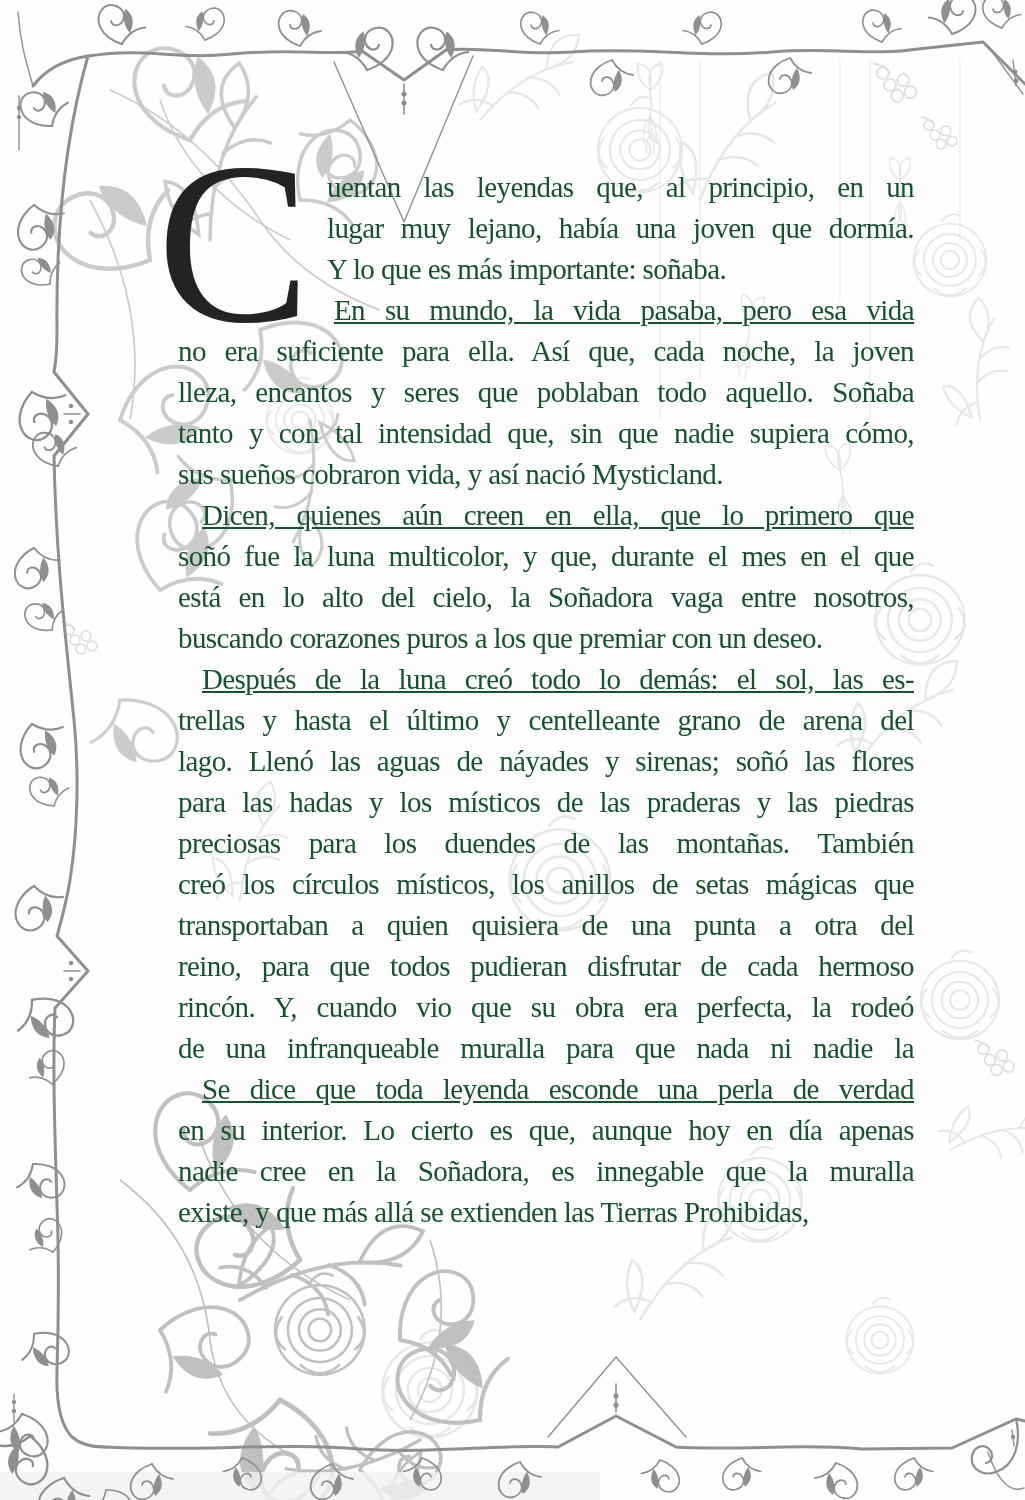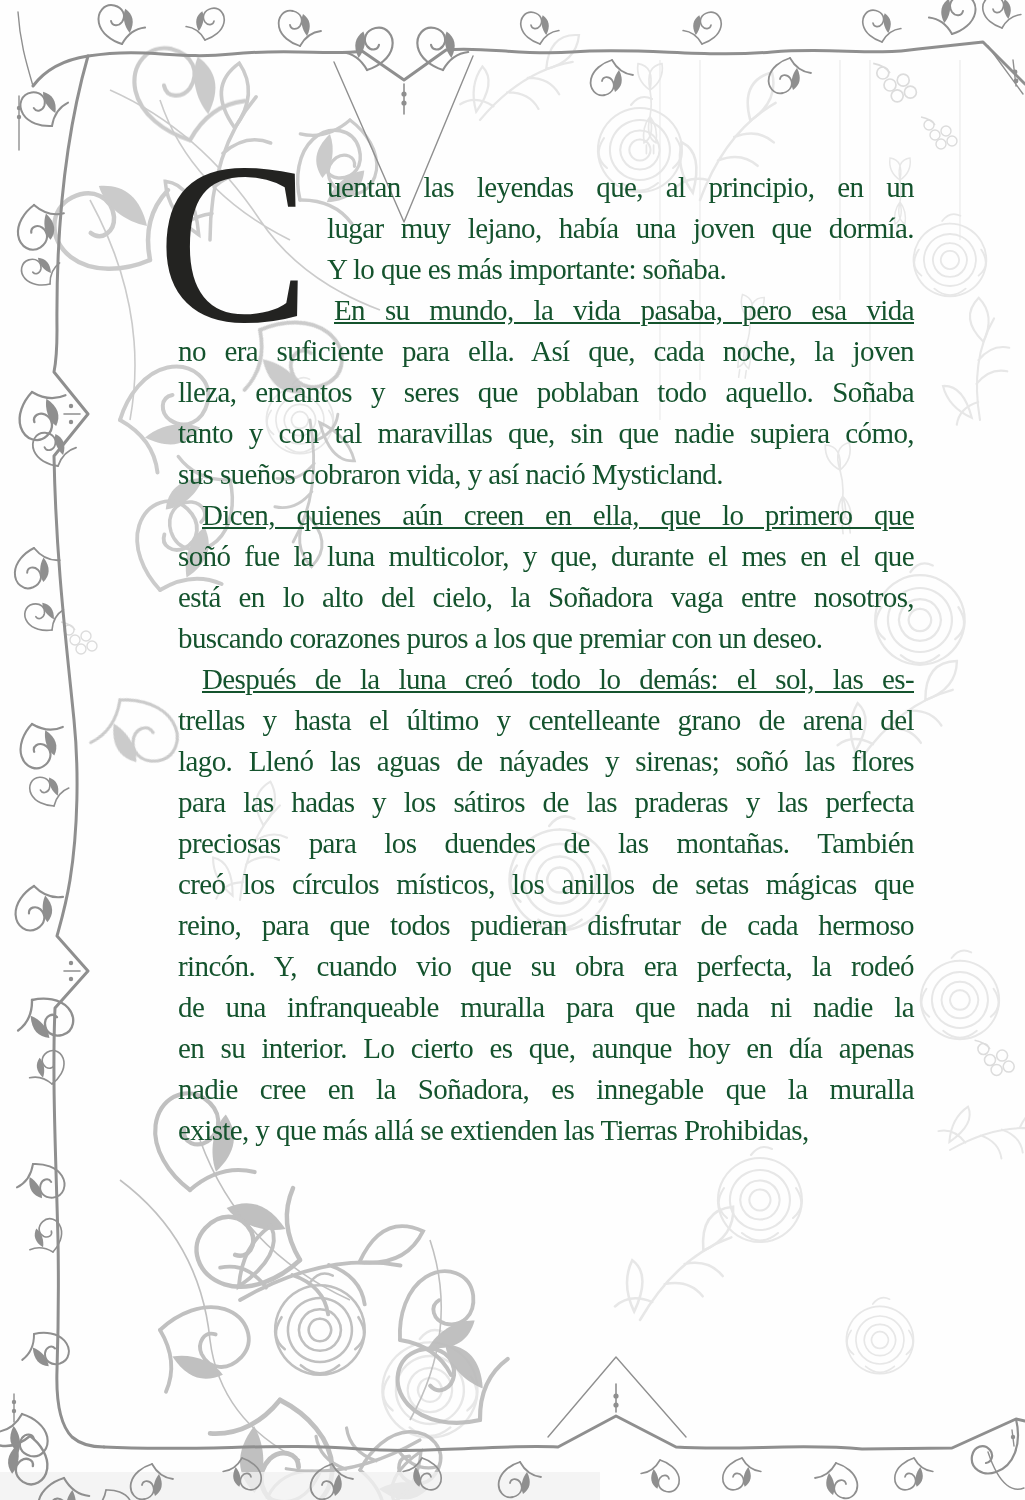--- a/index.html
+++ b/index.html
@@ -216,33 +216,35 @@
 
   <div class="dropcap">C</div>
 
   <div class="text-block">
       <div class="line beside-cap">uentan las leyendas que, al principio, en un</div>
       <div class="line beside-cap">lugar muy lejano, había una joven que dormía.</div>
       <div class="line beside-cap para-end">Y lo que es más importante: soñaba.</div>
       <div class="line beside-cap indent">En su mundo, la vida pasaba, pero esa vida</div>
       <div class="line">no era suficiente para ella. Así que, cada noche, la joven</div>
       <div class="line">lleza, encantos y seres que poblaban todo aquello. Soñaba</div>
-      <div class="line">tanto y con tal maravillas que, sin que nadie supiera cómo,</div>
+      <div class="line">tanto y con tal intensidad que, sin que nadie supiera cómo,</div>
       <div class="line para-end">sus sueños cobraron vida, y así nació Mysticland.</div>
       <div class="line indent">Dicen, quienes aún creen en ella, que lo primero que</div>
       <div class="line">soñó fue la luna multicolor, y que, durante el mes en el que</div>
       <div class="line">está en lo alto del cielo, la Soñadora vaga entre nosotros,</div>
       <div class="line para-end">buscando corazones puros a los que premiar con un deseo.</div>
       <div class="line indent">Después de la luna creó todo lo demás: el sol, las es-</div>
       <div class="line">trellas y hasta el último y centelleante grano de arena del</div>
       <div class="line">lago. Llenó las aguas de náyades y sirenas; soñó las flores</div>
-      <div class="line">para las hadas y los sátiros de las praderas y las perfecta</div>
+      <div class="line">para las hadas y los místicos de las praderas y las piedras</div>
       <div class="line">preciosas para los duendes de las montañas. También</div>
       <div class="line">creó los círculos místicos, los anillos de setas mágicas que</div>
+      <div class="line">transportaban a quien quisiera de una punta a otra del</div>
       <div class="line">reino, para que todos pudieran disfrutar de cada hermoso</div>
       <div class="line">rincón. Y, cuando vio que su obra era perfecta, la rodeó</div>
       <div class="line">de una infranqueable muralla para que nada ni nadie la</div>
+      <div class="line indent">Se dice que toda leyenda esconde una perla de verdad</div>
       <div class="line">en su interior. Lo cierto es que, aunque hoy en día apenas</div>
       <div class="line">nadie cree en la Soñadora, es innegable que la muralla</div>
       <div class="line para-end">existe, y que más allá se extienden las Tierras Prohibidas,</div>
     </div>
 
 </div>
 
 </body></html>

